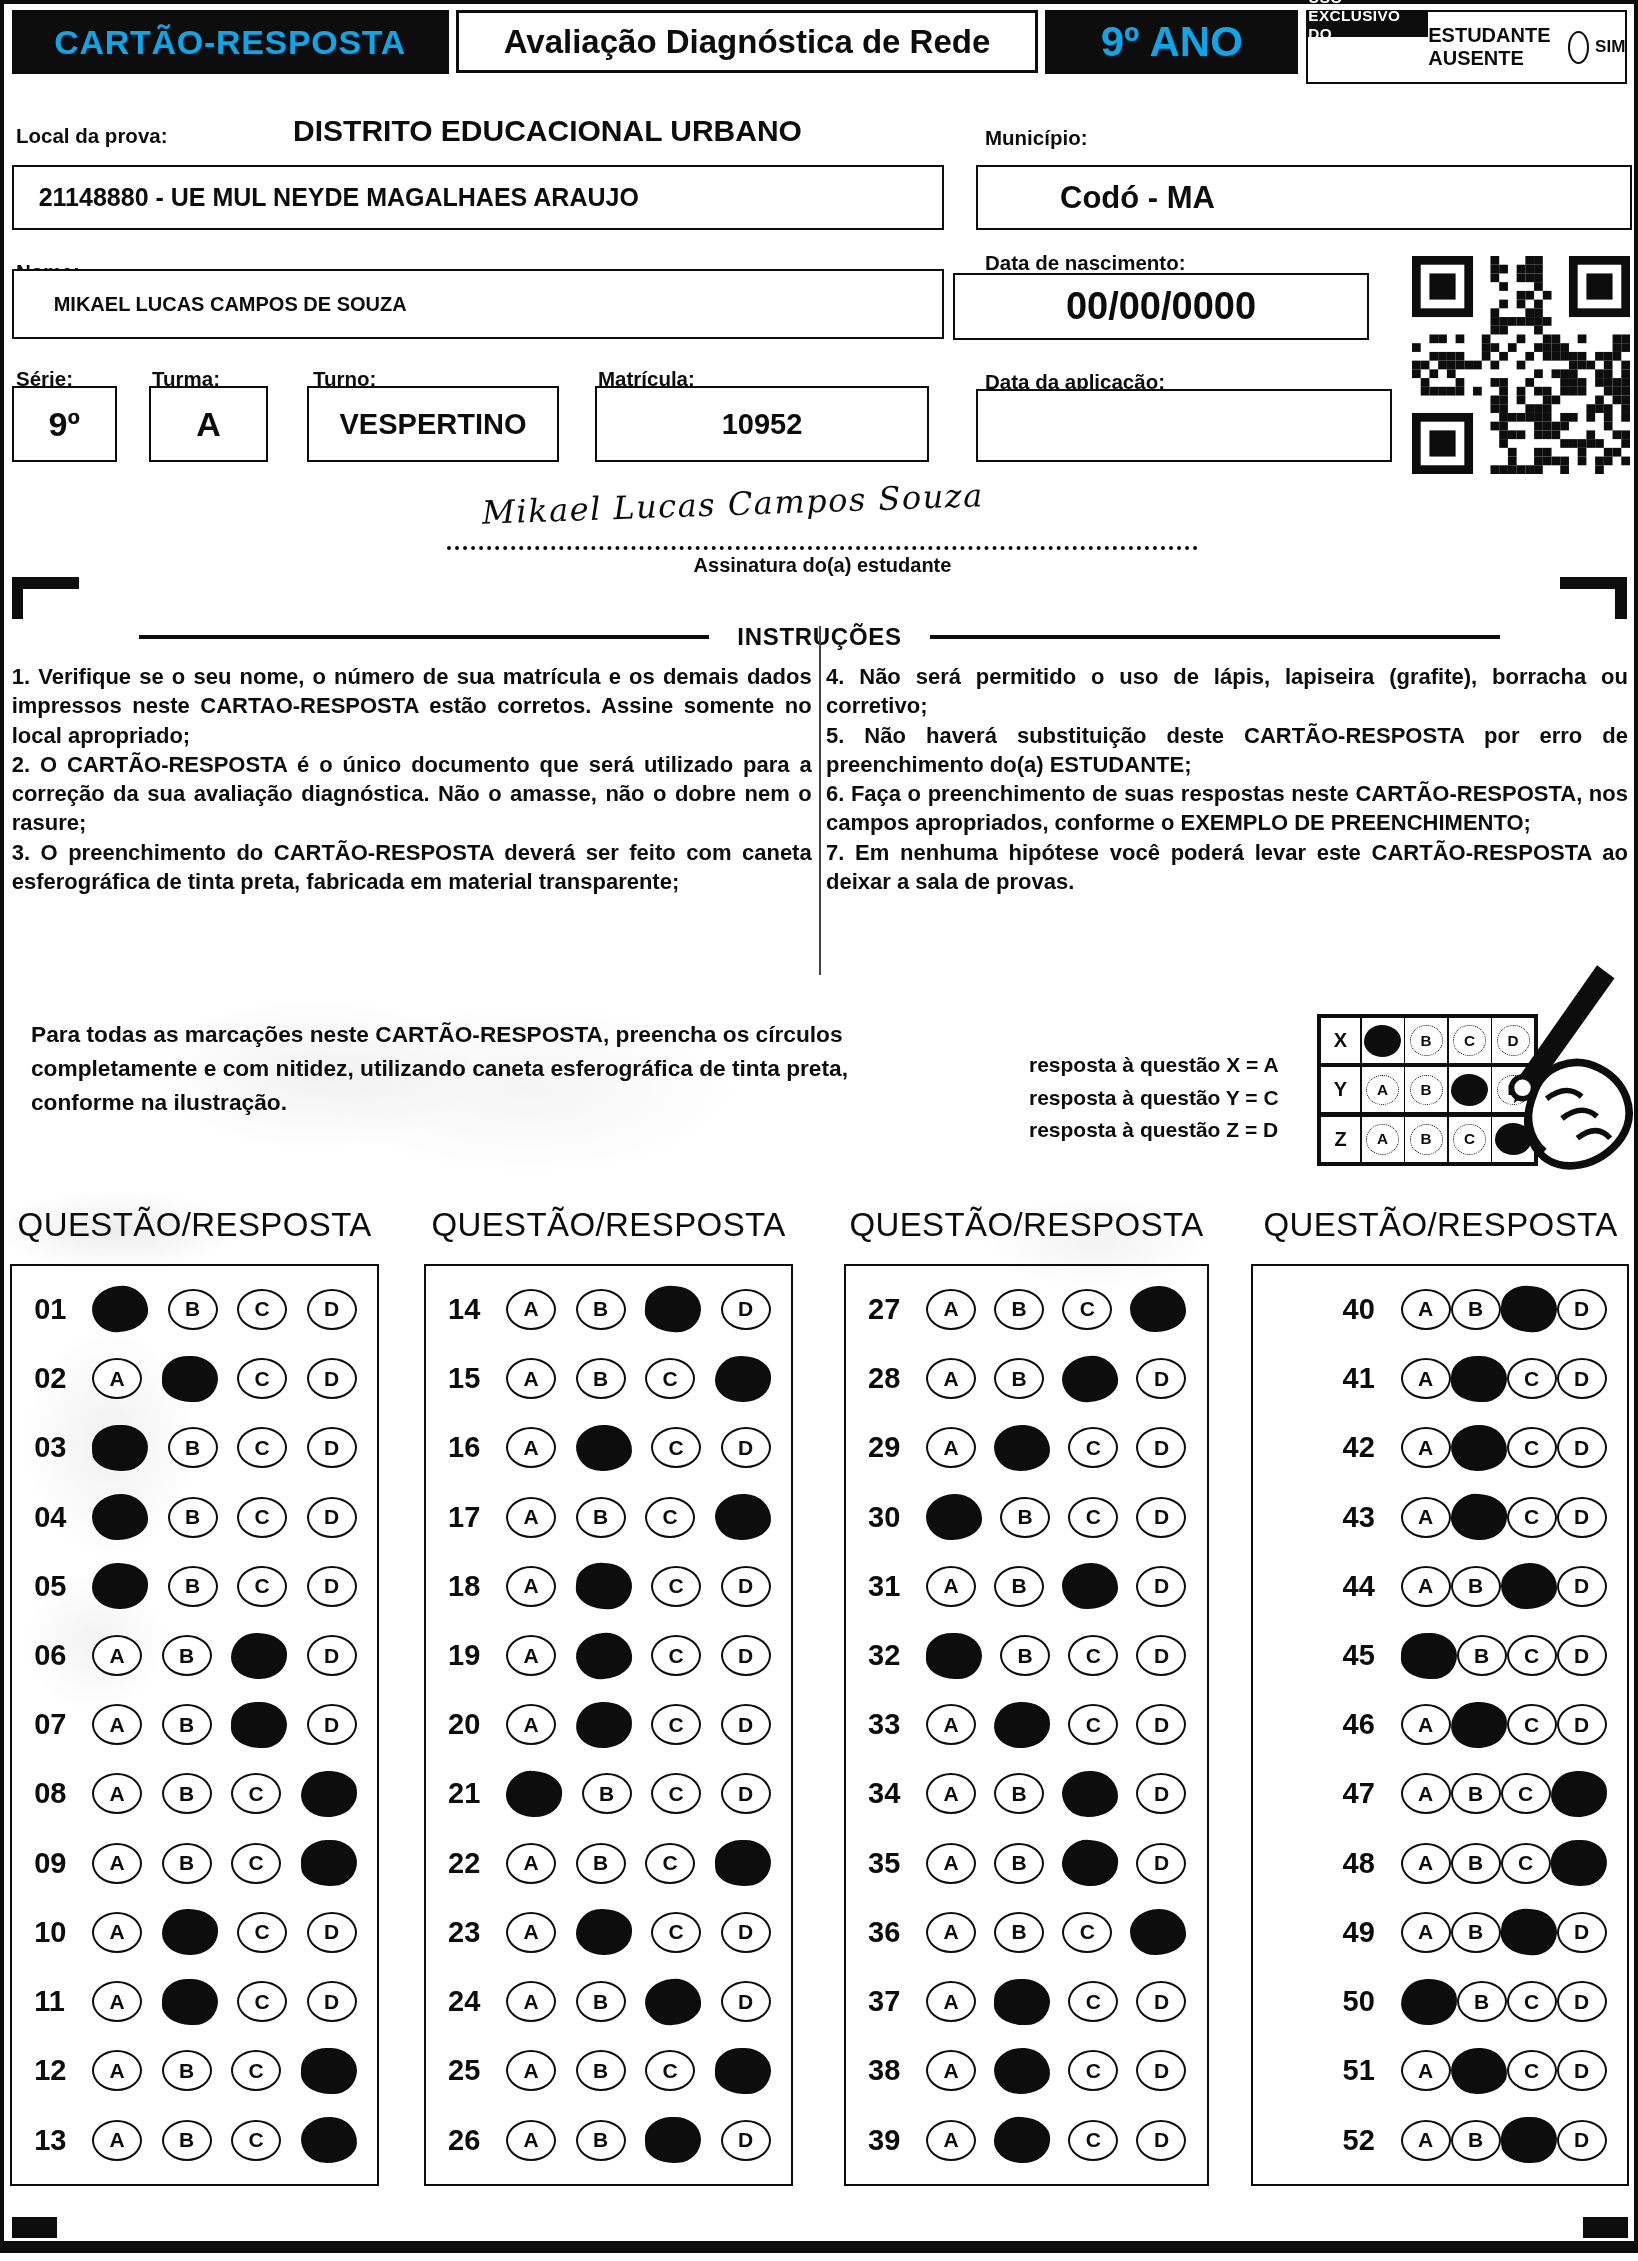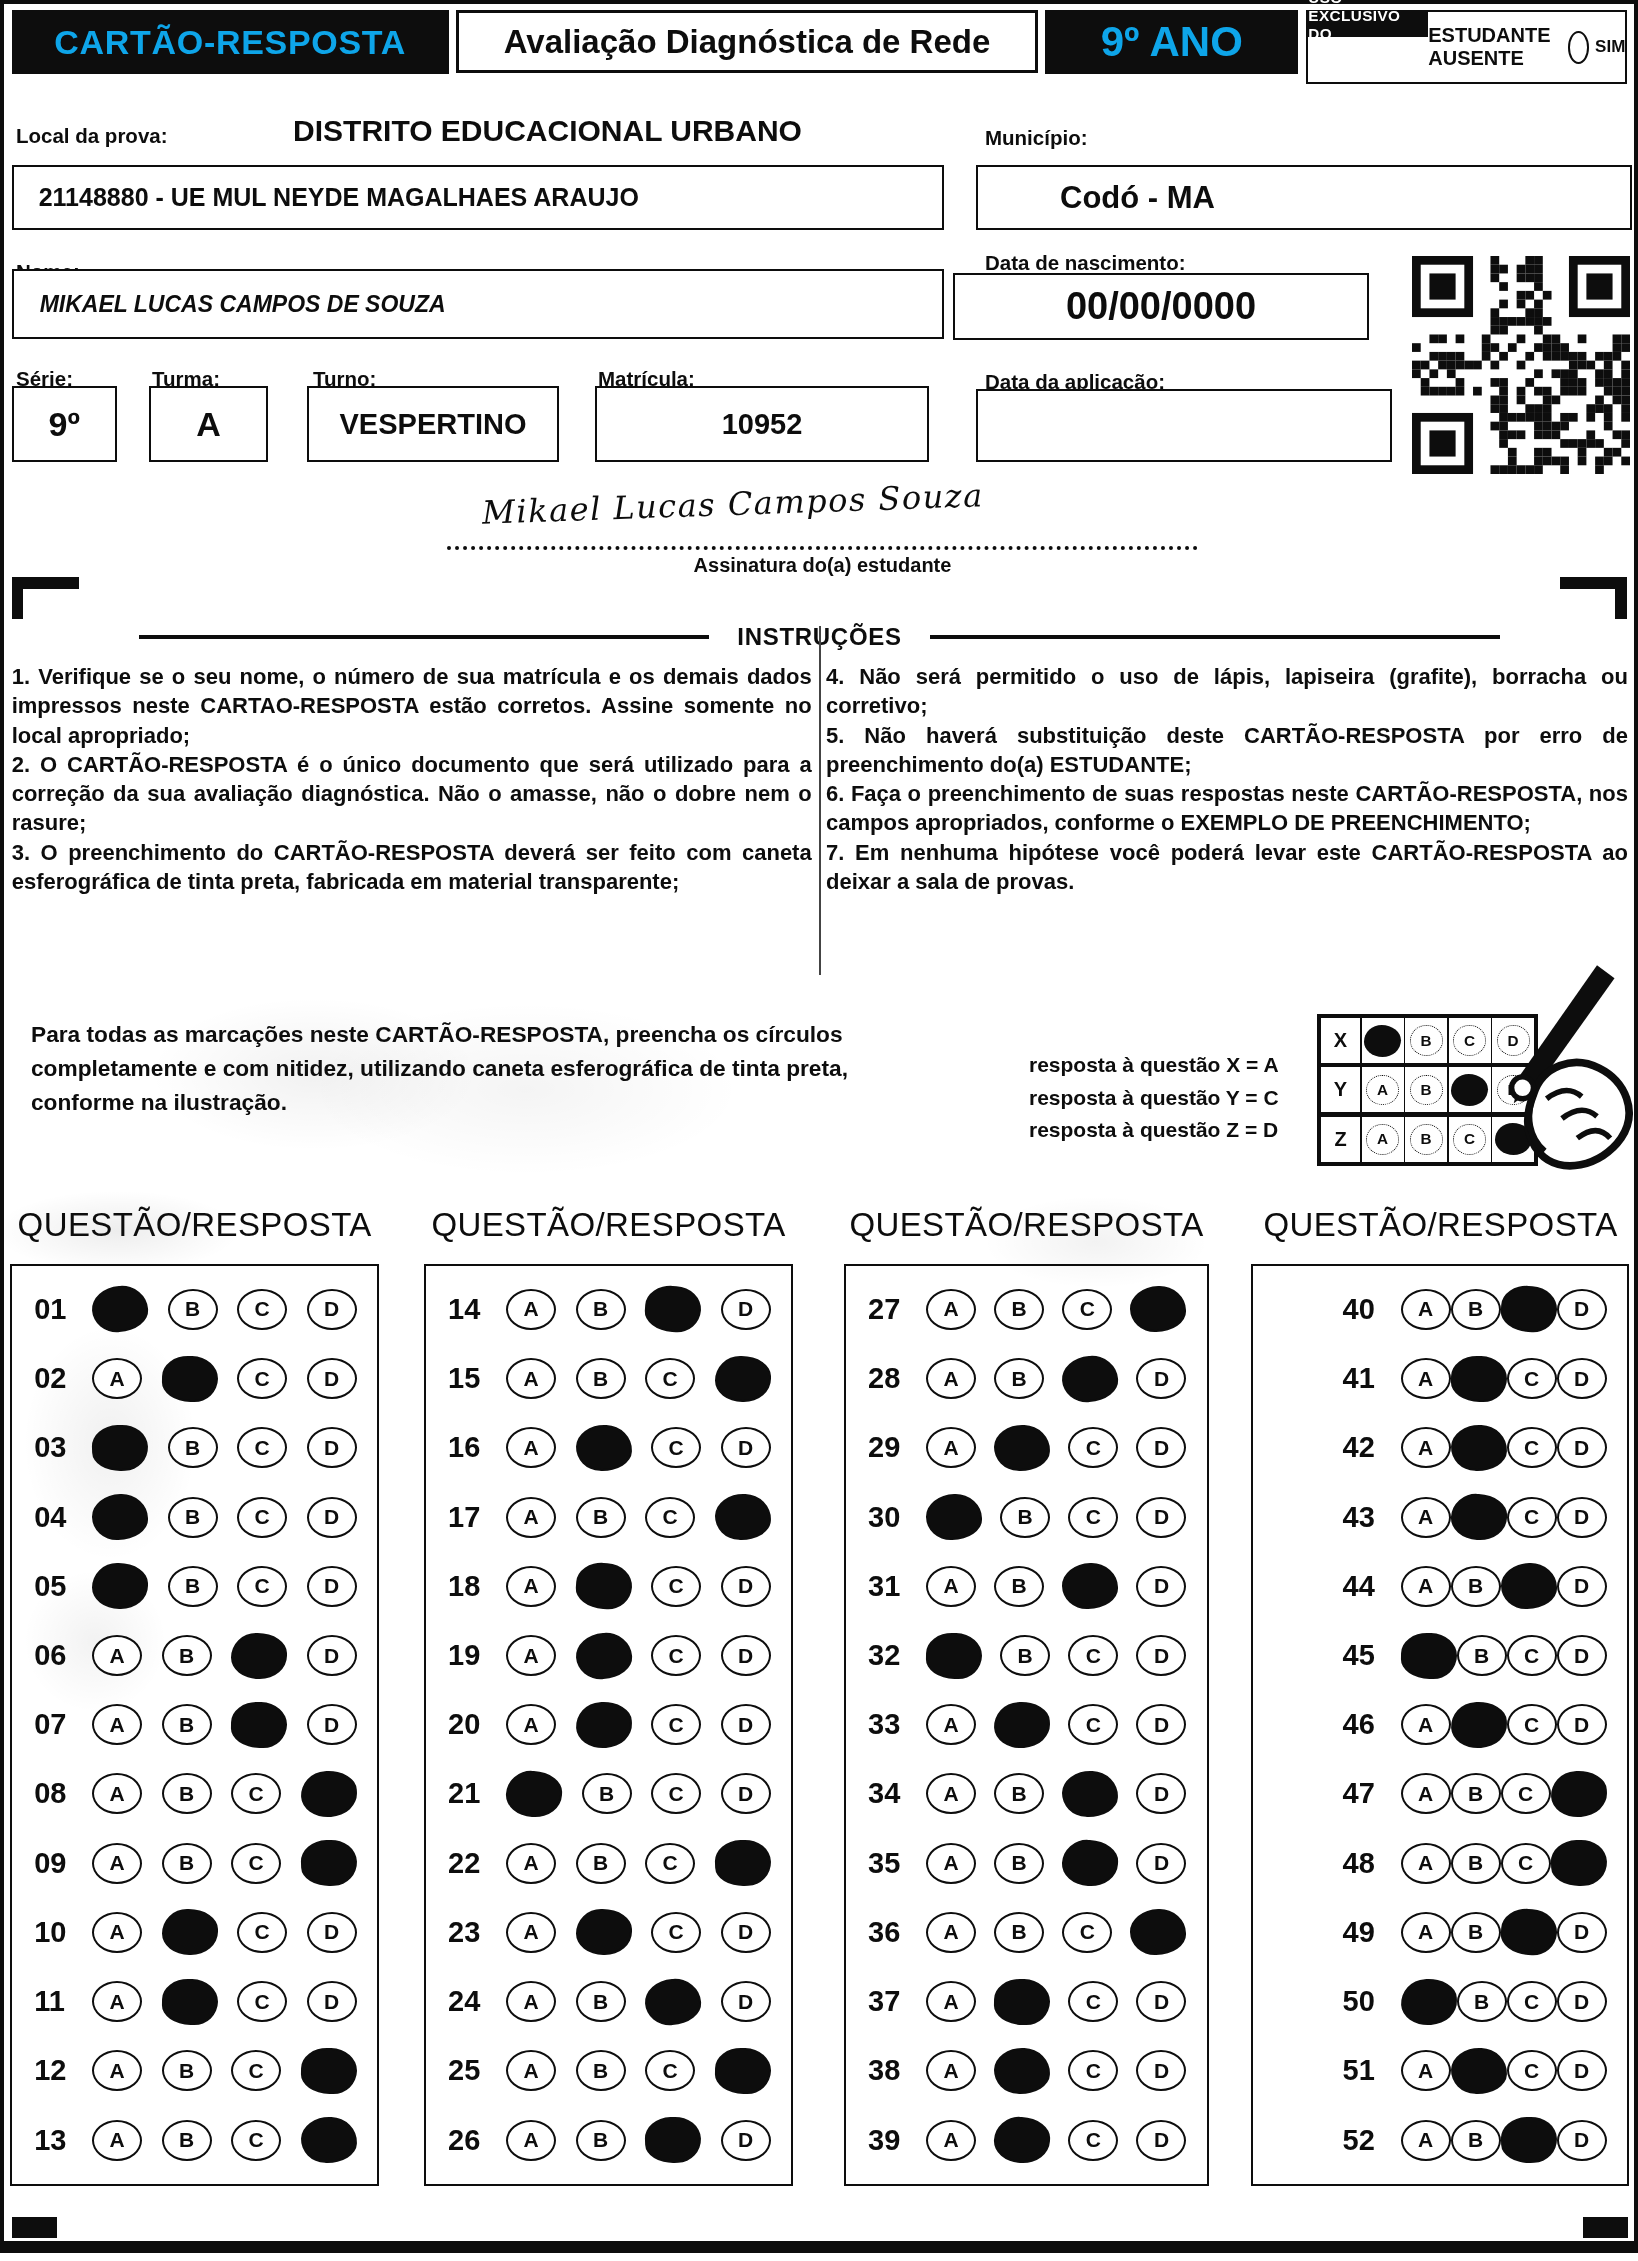--- a/index.html
+++ b/index.html
@@ -104,21 +104,21 @@
     <span style="padding-left:25px;font-size:25px;">21148880 - UE MUL NEYDE MAGALHAES ARAUJO</span>
   </div>
   <div class="abs fbox" style="left:976px;top:165px;width:652px;height:61px;">
     <span style="padding-left:82px;font-size:31px;">Codó - MA</span>
   </div>
 
   <div class="abs lbl" style="left:16px;top:260px;">Nome:</div>
   <div class="abs lbl" style="left:985px;top:251px;">Data de nascimento:</div>
 
   <div class="abs fbox" style="left:11.7px;top:269px;width:928px;height:66px;">
-    <span style="padding-left:26px;font-size:23px;font-style:italic;">MIKAEL LUCAS CAMPOS DE SOUZA</span>
+    <span style="padding-left:40px;font-size:20px;">MIKAEL LUCAS CAMPOS DE SOUZA</span>
   </div>
   <div class="abs fbox center" style="left:953px;top:273px;width:412px;height:63px;font-size:38px;">
     <span>00/00/0000</span>
   </div>
 
   <div class="abs qr-wrap" style="left:1412px;top:256px;">
     <svg width="218" height="218" viewBox="0 0 300 300" xmlns="http://www.w3.org/2000/svg">
         <rect x="0" y="0" width="300" height="300" fill="#ffffff"></rect>
         <rect x="108" y="0" width="12" height="12" fill="#0d0d0d"></rect>
         <rect x="156" y="0" width="12" height="12" fill="#0d0d0d"></rect>

